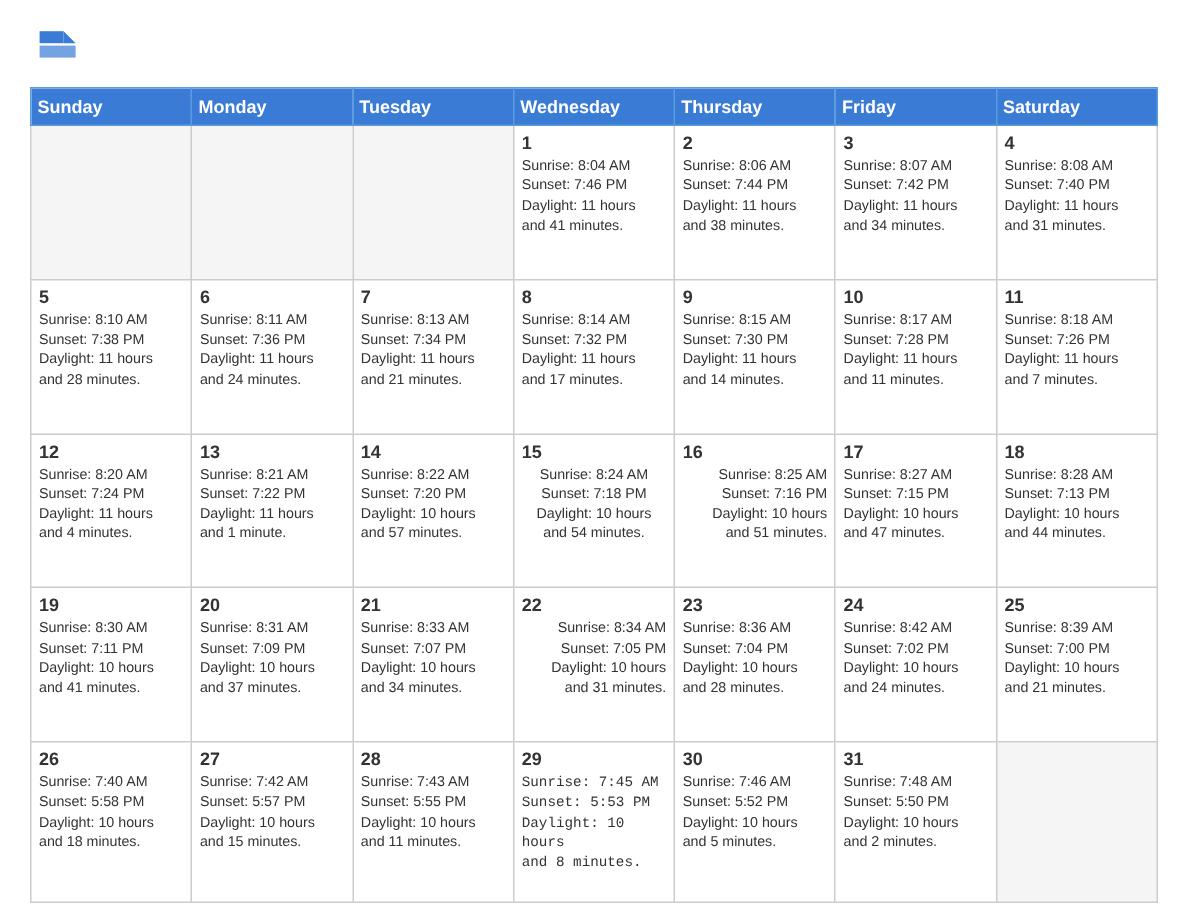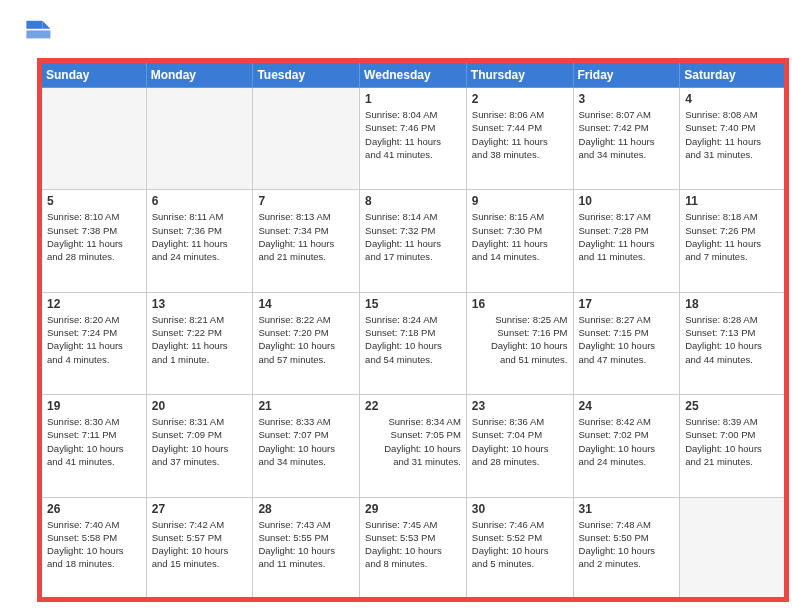--- a/index.html
+++ b/index.html
@@ -48,25 +48,24 @@
       font-size: 32px;
       font-weight: 300;
       color: #222;
     }
     .location {
       font-size: 14px;
       color: #555;
     }
     .calendar {
       flex: 1;
-      border: 5px solid #ef4444;
+      border: 1px solid #ef4444;
       border-collapse: collapse;
       width: 100%;
       table-layout: fixed;
-      margin-left: 17px;
     }
     .calendar th {
       background: #3a7bd5;
       color: #fff;
       font-size: 12px;
       font-weight: bold;
       padding: 5px 4px;
       text-align: left;
       border: 1px solid #5a9be0;
     }
@@ -233,21 +232,21 @@
           </td>
           <td>
             <span class="day-num">14</span>
             <div class="day-info" style="white-space: pre-line;">Sunrise: 8:22 AM
 Sunset: 7:20 PM
 Daylight: 10 hours
 and 57 minutes.</div>
           </td>
           <td>
             <span class="day-num">15</span>
-            <div class="day-info" style="white-space: pre-line;">Sunrise: 8:24 AM
+            <div class="day-info" style="white-space: pre-line; text-align: center;">Sunrise: 8:24 AM
 Sunset: 7:18 PM
 Daylight: 10 hours
 and 54 minutes.</div>
           </td>
           <td>
             <span class="day-num">16</span>
             <div class="day-info" style="white-space: pre-line; text-align: right;">Sunrise: 8:25 AM
 Sunset: 7:16 PM
 Daylight: 10 hours
 and 51 minutes.</div>
@@ -335,21 +334,21 @@
           </td>
           <td class="last-row">
             <span class="day-num">28</span>
             <div class="day-info" style="white-space: pre-line;">Sunrise: 7:43 AM
 Sunset: 5:55 PM
 Daylight: 10 hours
 and 11 minutes.</div>
           </td>
           <td class="last-row">
             <span class="day-num">29</span>
-            <div class="day-info" style="white-space: pre-line;">Sunrise: 7:45 AM
+            <div class="day-info" style="white-space: pre-line; font-family: Liberation Mono, monospace;">Sunrise: 7:45 AM
 Sunset: 5:53 PM
 Daylight: 10 hours
 and 8 minutes.</div>
           </td>
           <td class="last-row">
             <span class="day-num">30</span>
             <div class="day-info" style="white-space: pre-line;">Sunrise: 7:46 AM
 Sunset: 5:52 PM
 Daylight: 10 hours
 and 5 minutes.</div>

